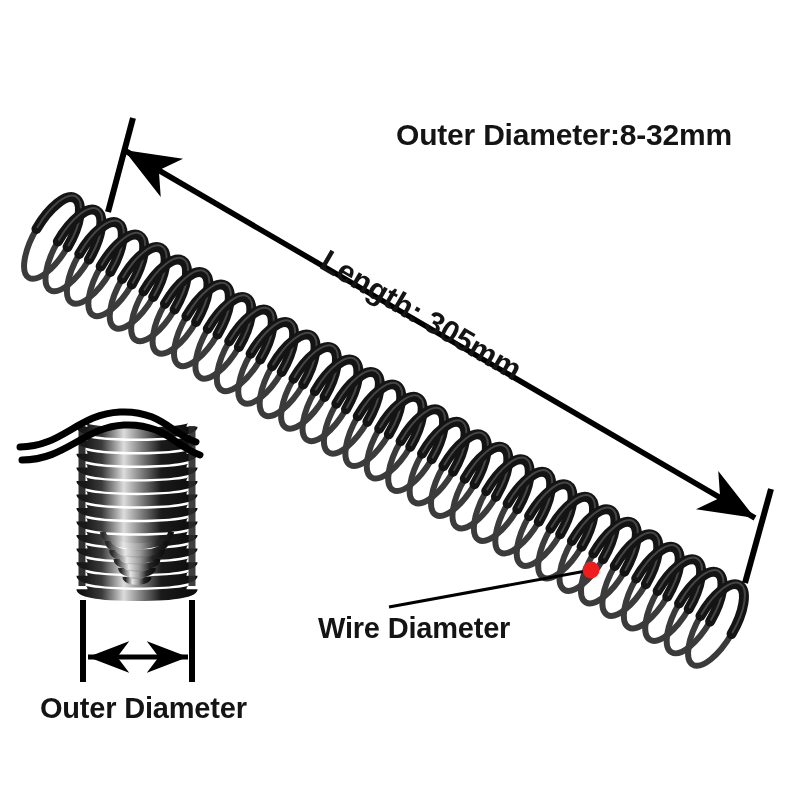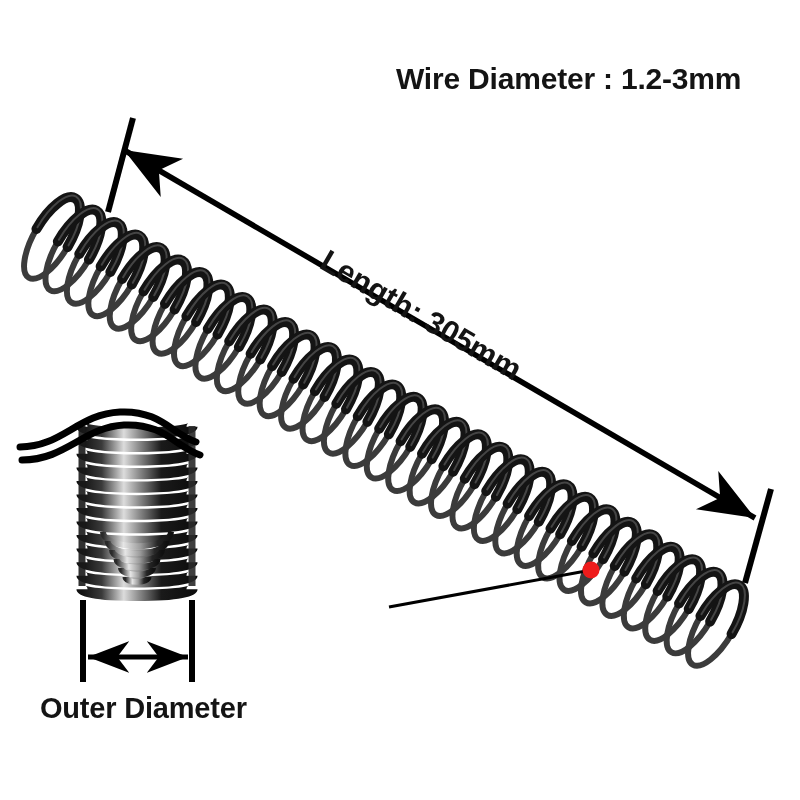--- a/index.html
+++ b/index.html
@@ -251,21 +251,22 @@
       <line x1="192" y1="600" x2="192" y2="682" stroke="#000000" stroke-width="6"></line>
       <line x1="88" y1="657" x2="188" y2="657" stroke="#000000" stroke-width="5" marker-start="url(#arrowStartSm)" marker-end="url(#arrowEndSm)"></line>
     </g>
 
     <g fill="none" stroke="#000000" stroke-linecap="round">
       <path d="M 20 447 C 62 447 78 414 120 412 C 160 410 172 434 196 442" stroke-width="7"></path>
       <path d="M 22 460 C 66 460 84 427 124 425 C 164 423 176 447 200 455" stroke-width="7"></path>
     </g>
   </svg>
 
-  <div class="spec-text" id="wire-diameter-spec">Wire Diameter : 1.2-3mm</div>
-
+
+  <div class="spec-text" id="outer-diameter-spec">Outer Diameter:8-32mm</div>
 
   <div class="spec-text" id="length-label">Length: 305mm</div>
 
+  <div class="spec-text" id="wire-diameter-callout">Wire Diameter</div>
 
   <div class="spec-text" id="outer-diameter-callout">Outer Diameter</div>
 
 </div>
 
 </body></html>

